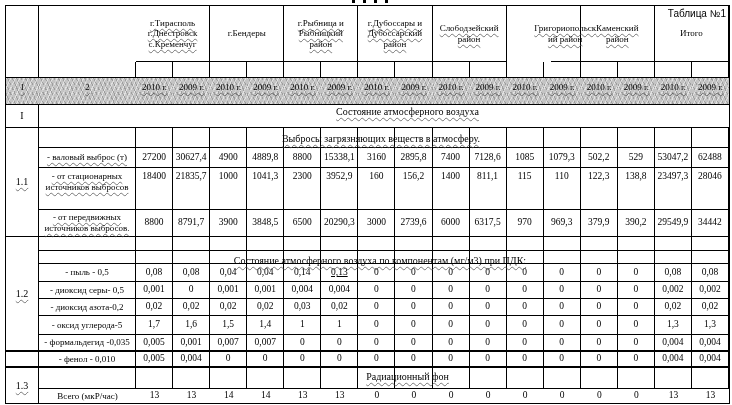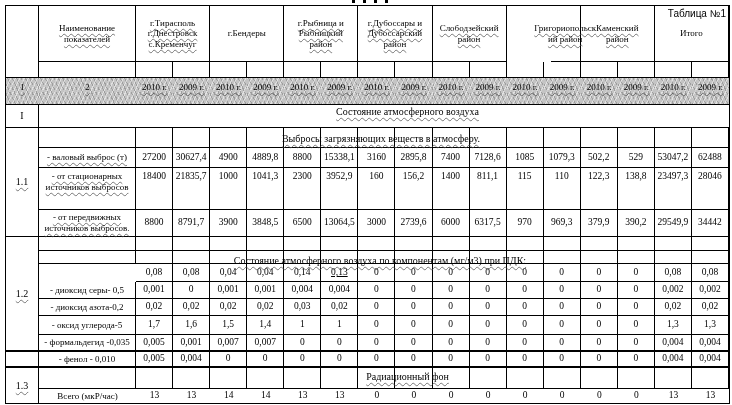--- a/index.html
+++ b/index.html
@@ -37,21 +37,20 @@
       text-decoration-thickness:1px;text-underline-offset:2px;text-decoration-skip-ink:none;}
 </style>
 </head>
 <body>
 
 <div class="page">
   <div class="clipped-title"><i></i><i></i><i></i><i></i></div>
   <div class="tbl-wrap">
     <div class="grid">
         <div class="cell" style="grid-area: 1 / 1 / span 2;"></div>
-        <div class="cell hdr sq" style="grid-area: 1 / 2;">Наименование показателей</div>
         <div class="cell hdr sq" style="grid-area: 1 / 3 / auto / span 2;">г.Тирасполь
 г.Днестровск
 с.Кременчуг</div>
         <div class="cell hdr" style="grid-area: 1 / 5 / auto / span 2;">г.Бендеры</div>
         <div class="cell hdr sq" style="grid-area: 1 / 7 / auto / span 2;">г.Рыбница и
 Рыбницкий
 район</div>
         <div class="cell hdr sq" style="grid-area: 1 / 9 / auto / span 2;">г.Дубоссары и
 Дубоссарский
 район</div>
@@ -150,21 +149,21 @@
         <div class="cell val vtop" style="grid-area: 7 / 15;">122,3</div>
         <div class="cell val vtop" style="grid-area: 7 / 16;">138,8</div>
         <div class="cell val vtop" style="grid-area: 7 / 17;">23497,3</div>
         <div class="cell val vtop" style="grid-area: 7 / 18;">28046</div>
         <div class="cell lbl  sq" style="grid-area: 8 / 2;">- от передвижных источников выбросов.</div>
         <div class="cell val " style="grid-area: 8 / 3;">8800</div>
         <div class="cell val " style="grid-area: 8 / 4;">8791,7</div>
         <div class="cell val " style="grid-area: 8 / 5;">3900</div>
         <div class="cell val " style="grid-area: 8 / 6;">3848,5</div>
         <div class="cell val " style="grid-area: 8 / 7;">6500</div>
-        <div class="cell val " style="grid-area: 8 / 8;">13064,5</div>
+        <div class="cell val " style="grid-area: 8 / 8;">20290,3</div>
         <div class="cell val " style="grid-area: 8 / 9;">3000</div>
         <div class="cell val " style="grid-area: 8 / 10;">2739,6</div>
         <div class="cell val " style="grid-area: 8 / 11;">6000</div>
         <div class="cell val " style="grid-area: 8 / 12;">6317,5</div>
         <div class="cell val " style="grid-area: 8 / 13;">970</div>
         <div class="cell val " style="grid-area: 8 / 14;">969,3</div>
         <div class="cell val " style="grid-area: 8 / 15;">379,9</div>
         <div class="cell val " style="grid-area: 8 / 16;">390,2</div>
         <div class="cell val " style="grid-area: 8 / 17;">29549,9</div>
         <div class="cell val " style="grid-area: 8 / 18;">34442</div>
@@ -196,20 +195,21 @@
         <div class="cell" style="grid-area: 10 / 9;"></div>
         <div class="cell" style="grid-area: 10 / 10;"></div>
         <div class="cell" style="grid-area: 10 / 11;"></div>
         <div class="cell" style="grid-area: 10 / 12;"></div>
         <div class="cell" style="grid-area: 10 / 13;"></div>
         <div class="cell" style="grid-area: 10 / 14;"></div>
         <div class="cell" style="grid-area: 10 / 15;"></div>
         <div class="cell" style="grid-area: 10 / 16;"></div>
         <div class="cell" style="grid-area: 10 / 17;"></div>
         <div class="cell" style="grid-area: 10 / 18;"></div>
+        <div class="cell lbl " style="grid-area: 11 / 2;">- пыль - 0,5</div>
         <div class="cell val " style="grid-area: 11 / 3;">0,08</div>
         <div class="cell val " style="grid-area: 11 / 4;">0,08</div>
         <div class="cell val " style="grid-area: 11 / 5;">0,04</div>
         <div class="cell val " style="grid-area: 11 / 6;">0,04</div>
         <div class="cell val " style="grid-area: 11 / 7;">0,14</div>
         <div class="cell val " style="grid-area: 11 / 8; text-decoration: underline;">0,13</div>
         <div class="cell val " style="grid-area: 11 / 9;">0</div>
         <div class="cell val " style="grid-area: 11 / 10;">0</div>
         <div class="cell val " style="grid-area: 11 / 11;">0</div>
         <div class="cell val " style="grid-area: 11 / 12;">0</div>

